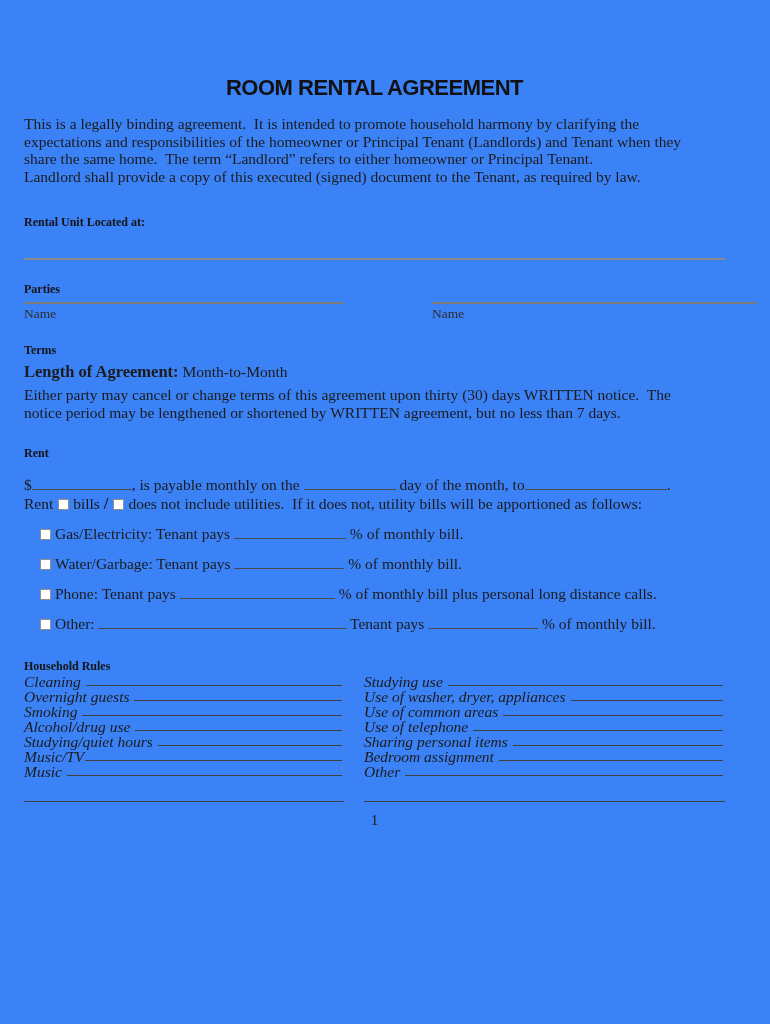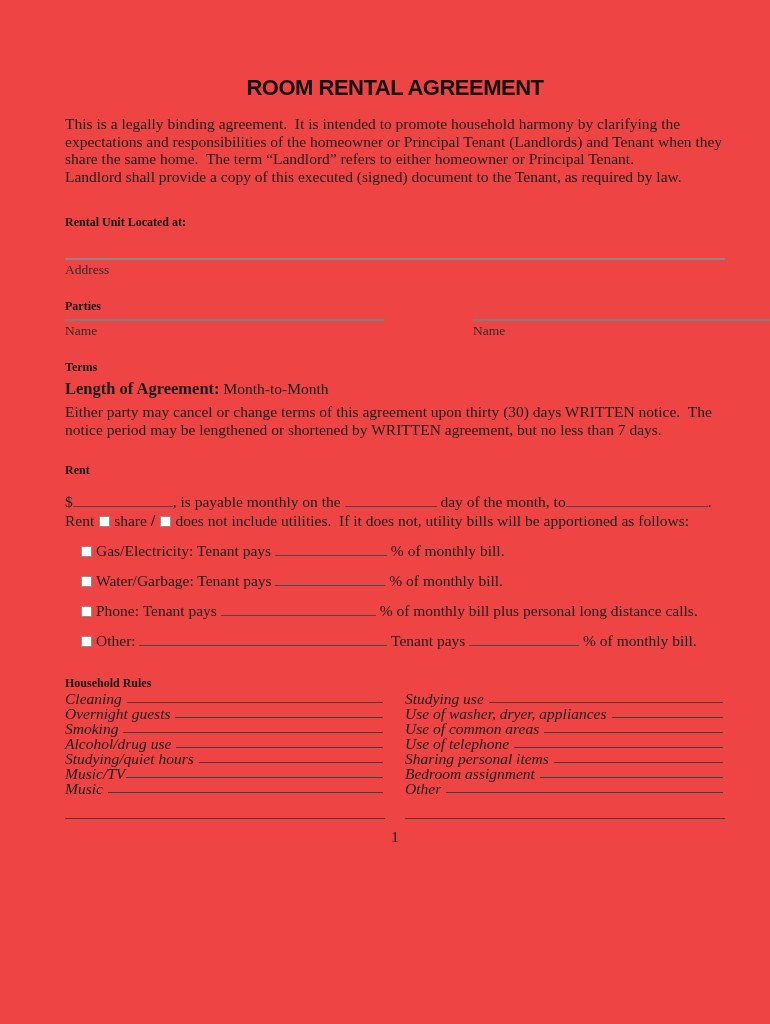--- a/index.html
+++ b/index.html
@@ -1,25 +1,25 @@
 <!DOCTYPE html>
 <html><head>
 <meta charset="utf-8">
 <style>
   * { margin:0; padding:0; box-sizing:border-box; }
   html,body { background:#fff; }
   .page {
     position:relative;
     width:770px; height:1024px;
     margin:0 auto;
-    background:#ef4444;
+    background:#3b82f6;
     color:#1b1b1b;
     font-family:"Liberation Serif","DejaVu Serif",serif;
     font-size:15.5px;
-    padding:75px 45px 0 65px;
+    padding:75px 45px 0 24px;
   }
   .t { white-space:pre-wrap; }
   .doc-title {
     text-align:center;
     font-family:"Liberation Sans","DejaVu Sans",sans-serif;
     font-weight:700;
     font-size:22px;
     letter-spacing:-0.5px;
     color:#111;
     margin-bottom:14px;
@@ -74,21 +74,20 @@
 
   <div>
     <div class="intro-line t">This is a legally binding agreement.  It is intended to promote household harmony by clarifying the</div>
     <div class="intro-line t">expectations and responsibilities of the homeowner or Principal Tenant (Landlords) and Tenant when they</div>
     <div class="intro-line t">share the same home.  The term “Landlord” refers to either homeowner or Principal Tenant.</div>
     <div class="intro-line t">Landlord shall provide a copy of this executed (signed) document to the Tenant, as required by law.</div>
   </div>
 
   <div class="sec-heading t" style="margin-top:30px;">Rental Unit Located at:</div>
   <div class="rule-full" style="margin-top:28px;"></div>
-  <div class="small-label t">Address</div>
 
   <div class="sec-heading t" style="margin-top:22px;">Parties</div>
   <div class="two-col" style="margin-top:5px;gap:44px;">
     <div class="col-l">
       <div class="rule-half" style="width:320px;"></div>
       <div class="small-label t">Name</div>
     </div>
     <div class="col-gap"></div>
     <div class="col-r">
       <div class="rule-half" style="width:325px;"></div>
@@ -103,21 +102,21 @@
   <div style="margin-top:5px;">
     <div class="intro-line t">Either party may cancel or change terms of this agreement upon thirty (30) days WRITTEN notice.  The</div>
     <div class="intro-line t">notice period may be lengthened or shortened by WRITTEN agreement, but no less than 7 days.</div>
   </div>
 
   <div class="sec-heading t" style="margin-top:25px;">Rent</div>
   <div style="margin-top:15px; line-height:17px;">
     <span class="t">$</span><span class="blank" style="width:100px;"></span><span class="t">, is payable monthly on the </span><span class="blank" style="width:92px;"></span><span class="t"> day of the month, to</span><span class="blank" style="width:142px;"></span><span class="t">.</span>
   </div>
   <div style="margin-top:2px; line-height:17px;">
-    <span class="t">Rent </span><span class="checkbox"></span><span class="t">share </span><span class="sub-heading t">/ </span><span class="checkbox"></span><span class="t">does not include utilities.  If it does not, utility bills will be apportioned as follows:</span>
+    <span class="t">Rent </span><span class="checkbox"></span><span class="t">bills </span><span class="sub-heading t">/ </span><span class="checkbox"></span><span class="t">does not include utilities.  If it does not, utility bills will be apportioned as follows:</span>
   </div>
 
   <div class="util-row">
     <span class="checkbox"></span><span class="t">Gas/Electricity: Tenant pays </span><span class="blank" style="width:112px;"></span><span class="t"> % of monthly bill.</span>
   </div>
   <div class="util-row">
     <span class="checkbox"></span><span class="t">Water/Garbage: Tenant pays </span><span class="blank" style="width:110px;"></span><span class="t"> % of monthly bill.</span>
   </div>
   <div class="util-row">
     <span class="checkbox"></span><span class="t">Phone: Tenant pays </span><span class="blank" style="width:155px;"></span><span class="t"> % of monthly bill plus personal long distance calls.</span>

